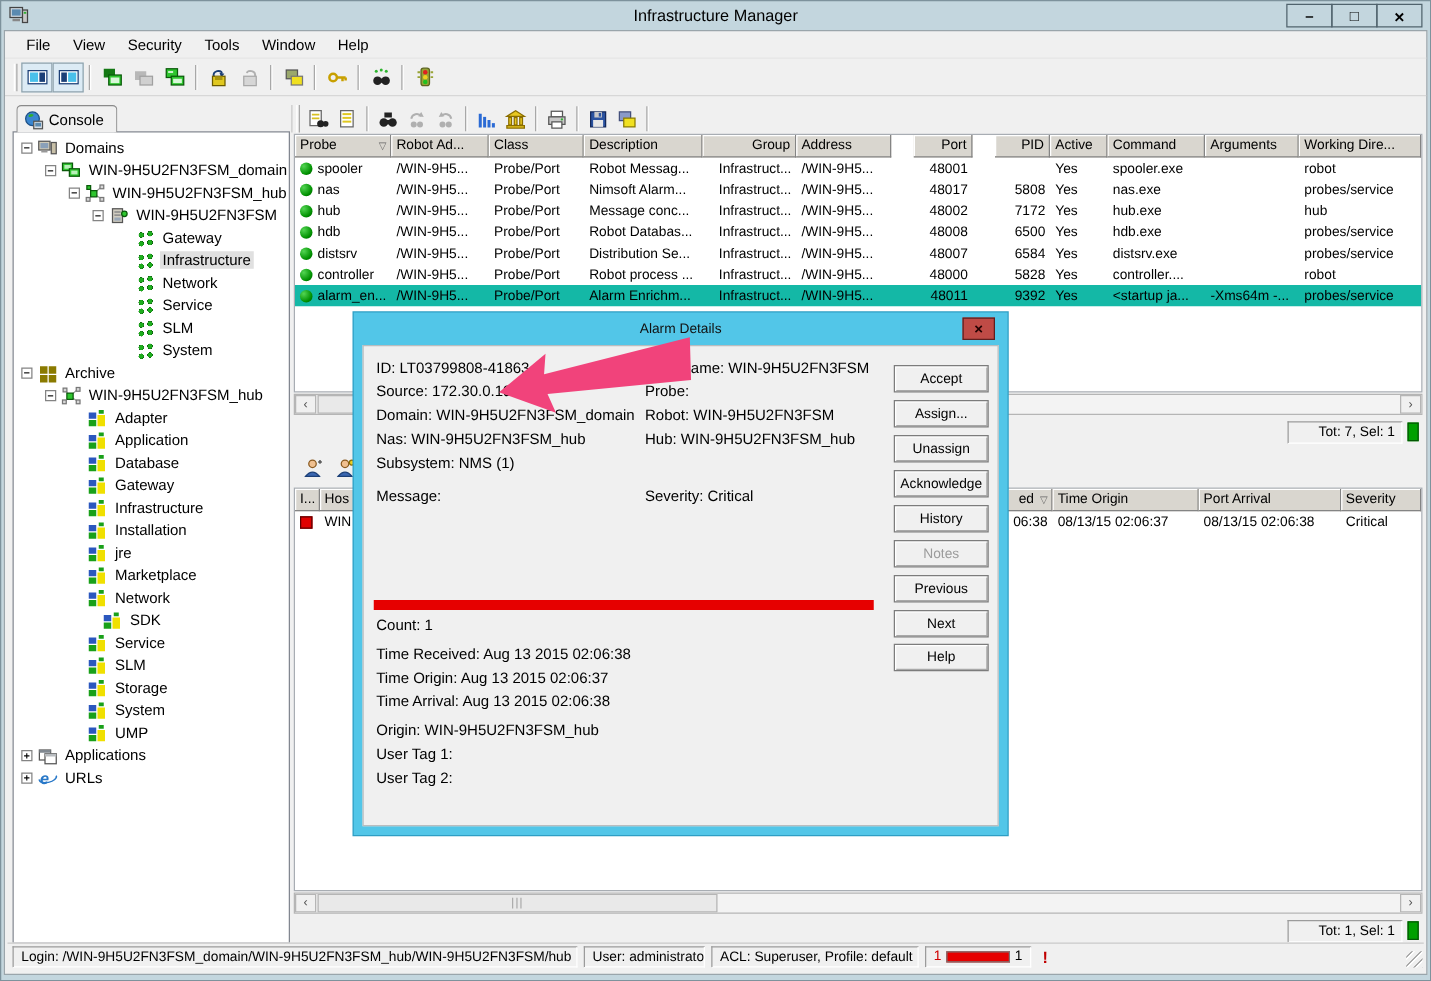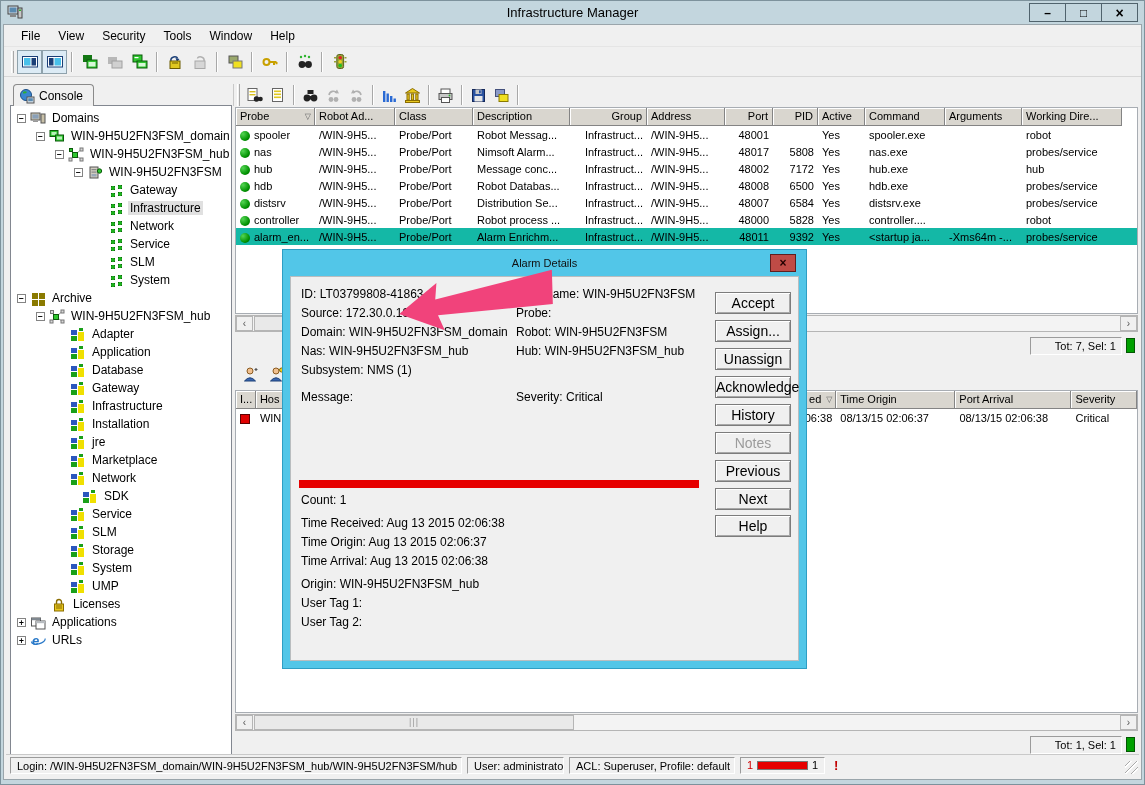--- a/index.html
+++ b/index.html
@@ -58,21 +58,21 @@
 
   
   .right-panel { position:absolute; left:229px; top:59px; width:908px; bottom:24px; }
   .rp-toolbar { position:absolute; left:0; right:0; top:0; height:22px; display:flex; align-items:center; border-left:1px solid #c8c8c8; }
   .probe-area { position:absolute; left:2px; right:3px; top:23px; height:207px; background:#fff; border:1px solid #a8adb3; overflow:hidden; }
   .grid-head { display:flex; height:18px; }
   .hcell { background:#d9d6cf; border-right:1px solid #848484; border-bottom:1px solid #848484; box-shadow:inset 1px 1px 0 #fff; padding:2px 4px 0 4px; font-size:11px; white-space:nowrap; overflow:hidden; position:relative; }
   .hcell.sort::after { content:"▽"; font-size:8px; color:#666; position:absolute; right:3px; top:4px; }
   .grow { display:flex; height:17px; align-items:center; }
   .gcell { padding:0 4px; font-size:11px; white-space:nowrap; overflow:hidden; }
-  .r { text-align:right; }
+  .r { text-align:right;margin-left:18px; }
   .c0{width:79px;} .c1{width:80px;} .c2{width:78px;} .c3{width:97px;} .c4{width:77px;text-align:right;} .c5{width:78px;}
   .c6{width:48px;} .c7{width:45px;} .c8{width:47px;} .c9{width:80px;} .c10{width:77px;} .c11{width:100px;}
   .ball { display:inline-block; width:10px; height:10px; border-radius:50%; margin-right:4px; vertical-align:-2px;
           background:radial-gradient(circle at 3px 3px,#53d553,#009000 65%,#004d00 100%); }
   .grow.hl { background:#14b8a6; }
 
   .hscroll { position:absolute; left:2px; right:3px; height:17px; background:#f3f3f3; border:1px solid #b5b5b5; }
   .sb-btn { position:absolute; top:0; bottom:0; width:17px; background:#f0f0f0; border:1px solid #b5b5b5; color:#555; font:10px/14px "Liberation Sans",sans-serif; text-align:center; }
   .sb-btn.l{left:0;} .sb-btn.r{right:0;}
   .sb-btn.l::before{content:"‹";} .sb-btn.r::before{content:"›";}
@@ -98,21 +98,21 @@
   .gripcorner { position:absolute; right:1px; bottom:1px; width:13px; height:13px;
     background:repeating-linear-gradient(135deg,transparent 0 3px,#aaa 3px 4px,#fff 4px 5px); }
 
   
   .dialog { position:absolute; left:283px; top:250px; width:523px; height:418px; background:#52c6e8; z-index:10; box-shadow:0 0 0 1px #2e9ec4; }
   .dlg-title { height:26px; display:flex; align-items:center; justify-content:center; font-size:11px; color:#111; }
   .dlg-close { position:absolute; right:10px; top:4px; width:26px; height:18px; background:#bf4b46; border:1px solid #5f1f1f; color:#200; font-weight:bold; font-size:12px; text-align:center; line-height:16px; }
   .dlg-close::before{content:"×";}
   .dlg-body { position:absolute; left:7px; right:7px; top:26px; bottom:7px; background:#f0f0f0; border:1px solid #b9bdbf; font-size:12px; }
   .fld { position:absolute; white-space:nowrap; }
-  .dbtn { position:absolute; left:424px; width:76px; height:22px; background:#f0f0f0; border:1px solid #7c7c7c; box-shadow:inset 1px 1px 0 #fff, inset -1px -1px 0 #a8a8a8; font-size:14px; text-align:center; line-height:20px; }
+  .dbtn { position:absolute; left:424px; width:76px; height:22px; background:#f0f0f0; border:1px solid #7c7c7c; box-shadow:inset 1px 1px 0 #fff, inset -1px -1px 0 #a8a8a8; font-size:11px; text-align:center; line-height:20px; }
   .dbtn.disabled { color:#9b9b9b; }
   .msgbox { position:absolute; left:8px; top:131px; width:400px; height:71px; background:#fff; border:1px solid; border-color:#808080 #fff #fff #808080; }
   .msgtext { position:absolute; left:4px; top:2px; font-size:11px; }
   .caret { border-left:1px solid #444; padding-left:1px; }
   .vscroll { position:absolute; right:0; top:0; bottom:0; width:16px; background:#f3f3f3; border-left:1px solid #c0c0c0; }
   .vs-btn { position:absolute; left:0; right:0; height:15px; background:#f0f0f0; border:1px solid #b5b5b5; color:#777; text-align:center; font-size:8px; line-height:13px; }
   .vs-btn.u{top:0;} .vs-btn.d{bottom:0;}
   .vs-btn.u::before{content:"∧";} .vs-btn.d::before{content:"∨";}
   .redbar { position:absolute; left:8px; top:203px; width:400px; height:8px; background:#e60000; }
 
@@ -400,31 +400,20 @@
             <span class="tic tic-pkg"></span>
             <span class="lbl">Storage</span>
           </div>
         <div class="trow" style="padding-left:59px">
             <span class="tic tic-pkg"></span>
             <span class="lbl">System</span>
           </div>
         <div class="trow" style="padding-left:59px">
             <span class="tic tic-pkg"></span>
             <span class="lbl">UMP</span>
-          </div>
-        <div class="trow" style="padding-left:40px">
-            <span class="tic">
-              <svg viewBox="0 0 16 15">
-                <rect x="3.5" y="7" width="9" height="7" fill="#e8c820" stroke="#8a6d00"></rect>
-                <path d="M5.5 7 v-2 a2.5 2.5 0 0 1 5 0 v2" fill="none" stroke="#8a6d00" stroke-width="1.4"></path>
-                <rect x="5" y="8.5" width="6" height="1" fill="#8a6d00"></rect>
-                <rect x="5" y="10.5" width="6" height="1" fill="#8a6d00"></rect>
-              </svg>
-            </span>
-            <span class="lbl">Licenses</span>
           </div>
         <div class="trow" style="padding-left:6px">
             <span class="exp plus"></span>
             <span class="tic">
               <svg viewBox="0 0 16 15">
                 <rect x="1.5" y="3" width="9" height="8" fill="#fff" stroke="#555"></rect>
                 <rect x="1.5" y="3" width="9" height="2.2" fill="#808890"></rect>
                 <rect x="6" y="6" width="9" height="8" fill="#fff" stroke="#555"></rect>
                 <rect x="6" y="6" width="9" height="2.2" fill="#b8bcc0"></rect>
               </svg>

